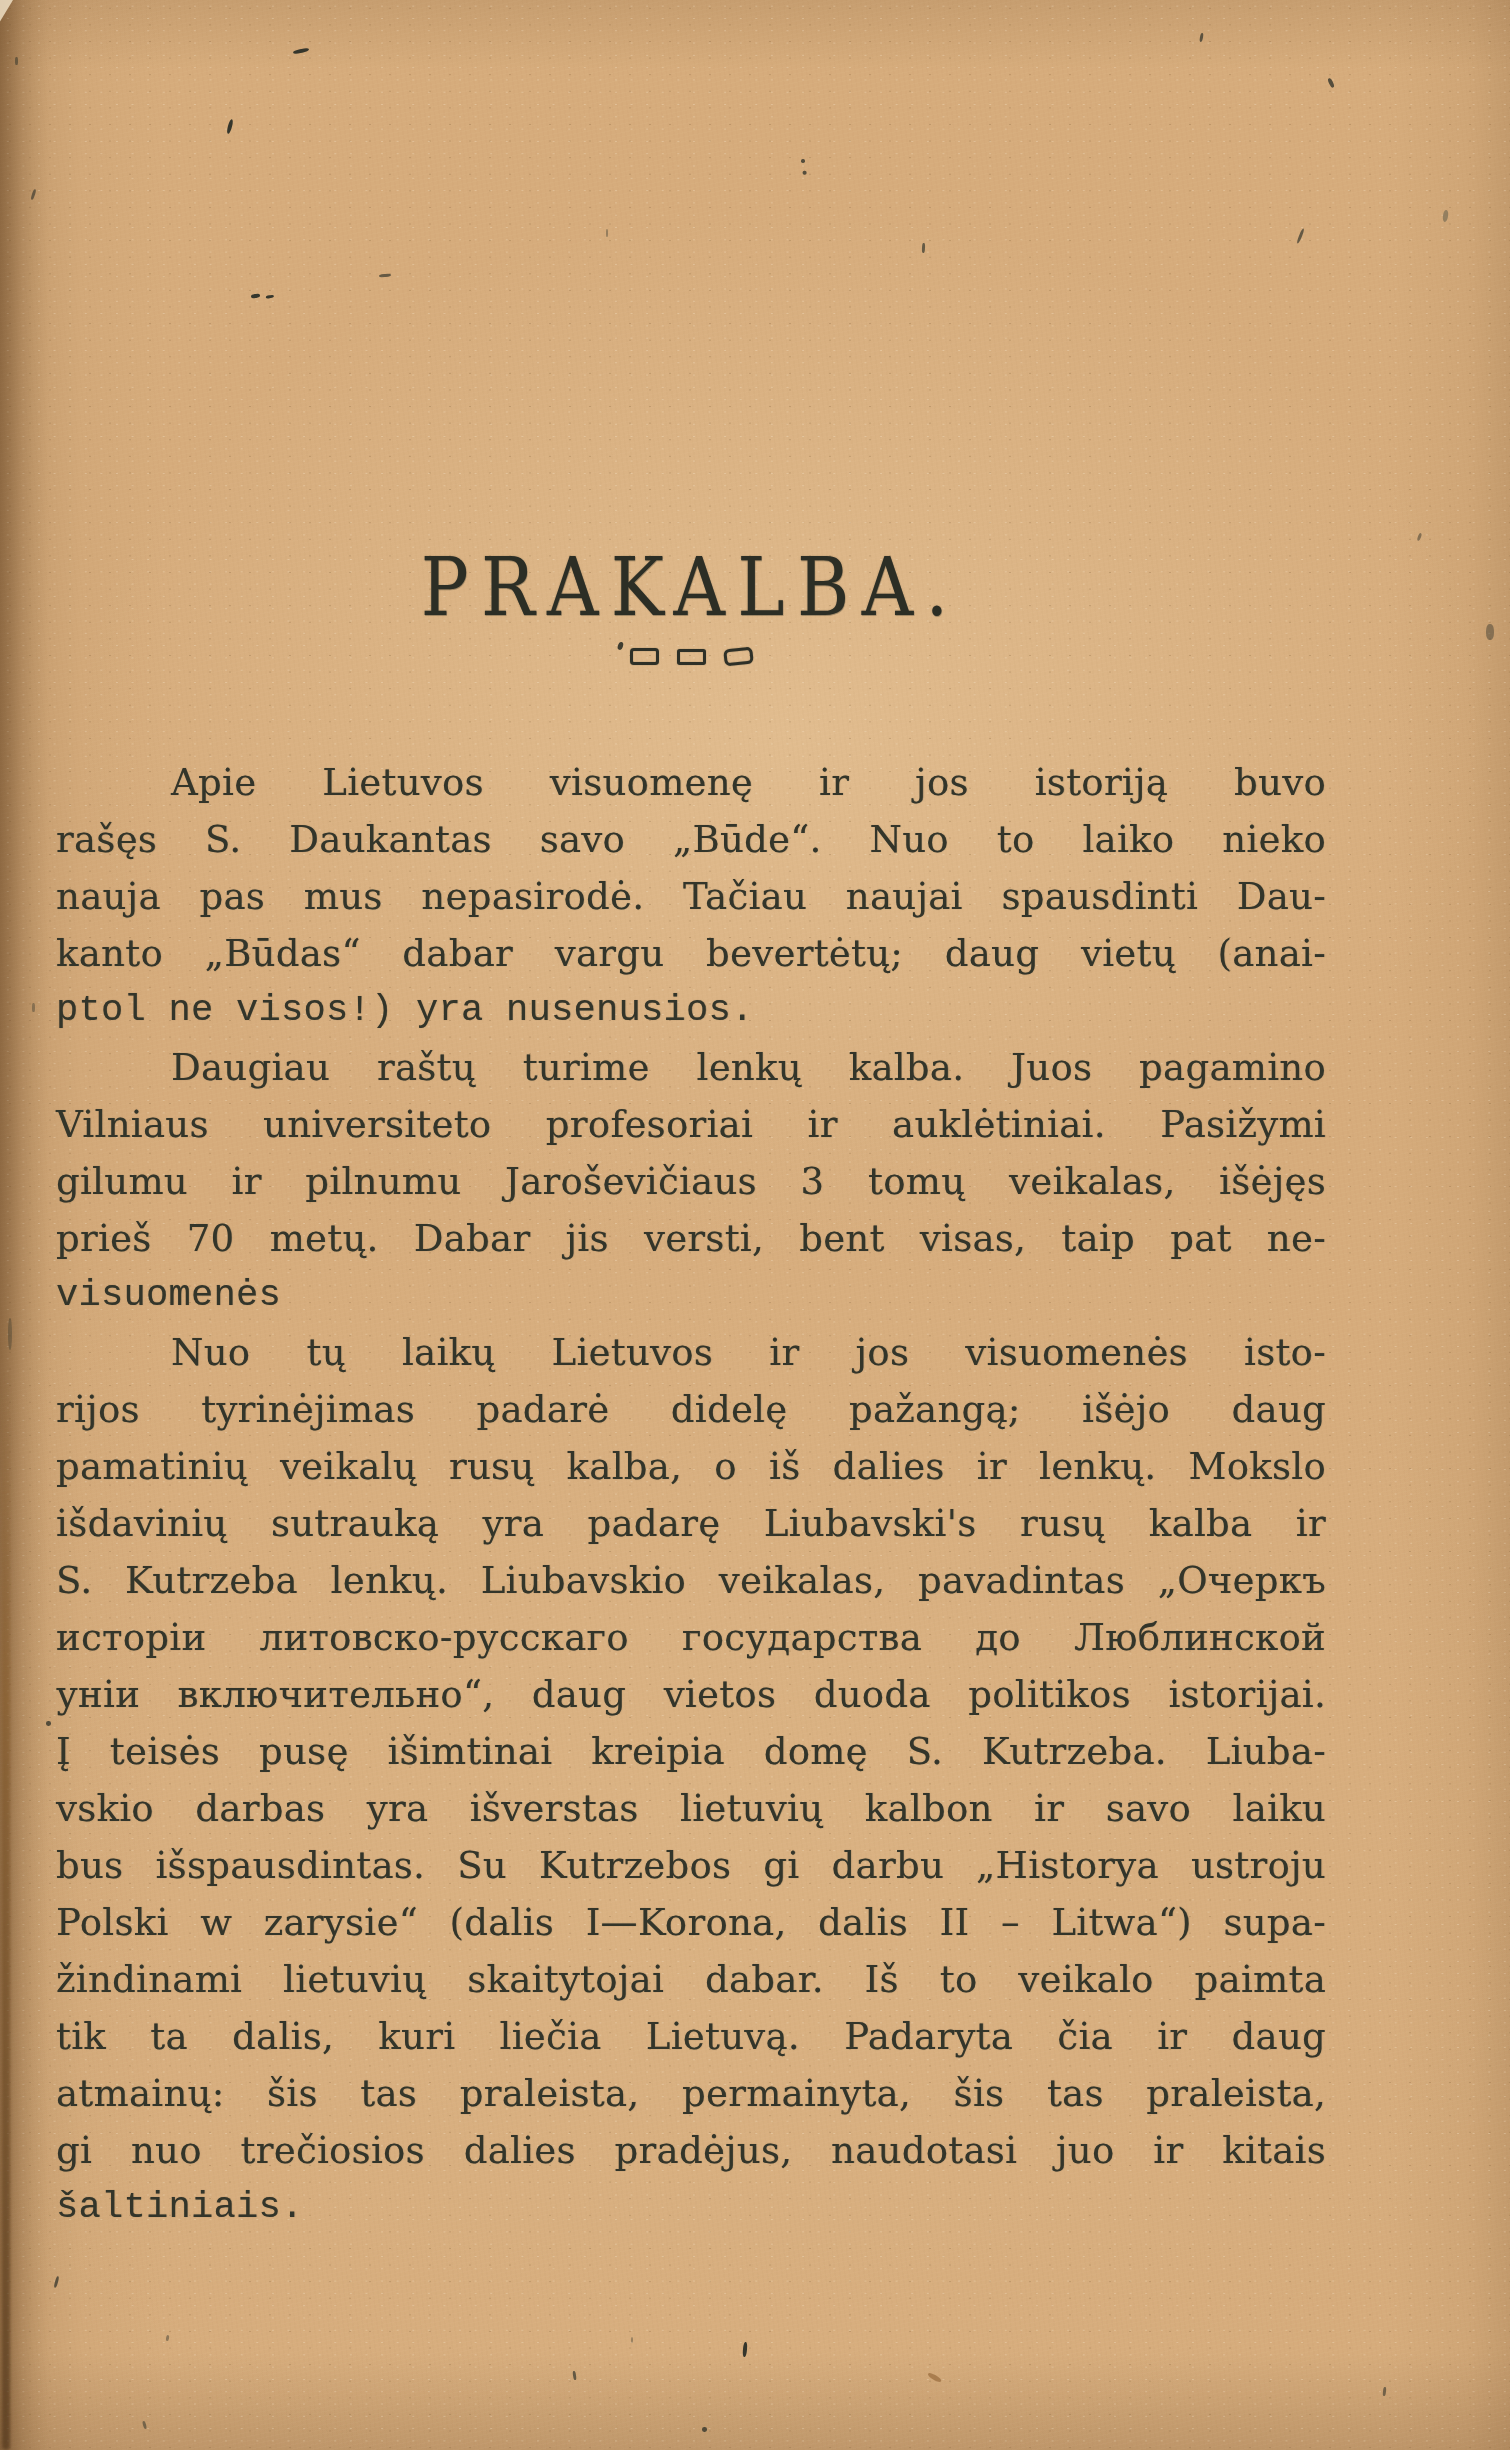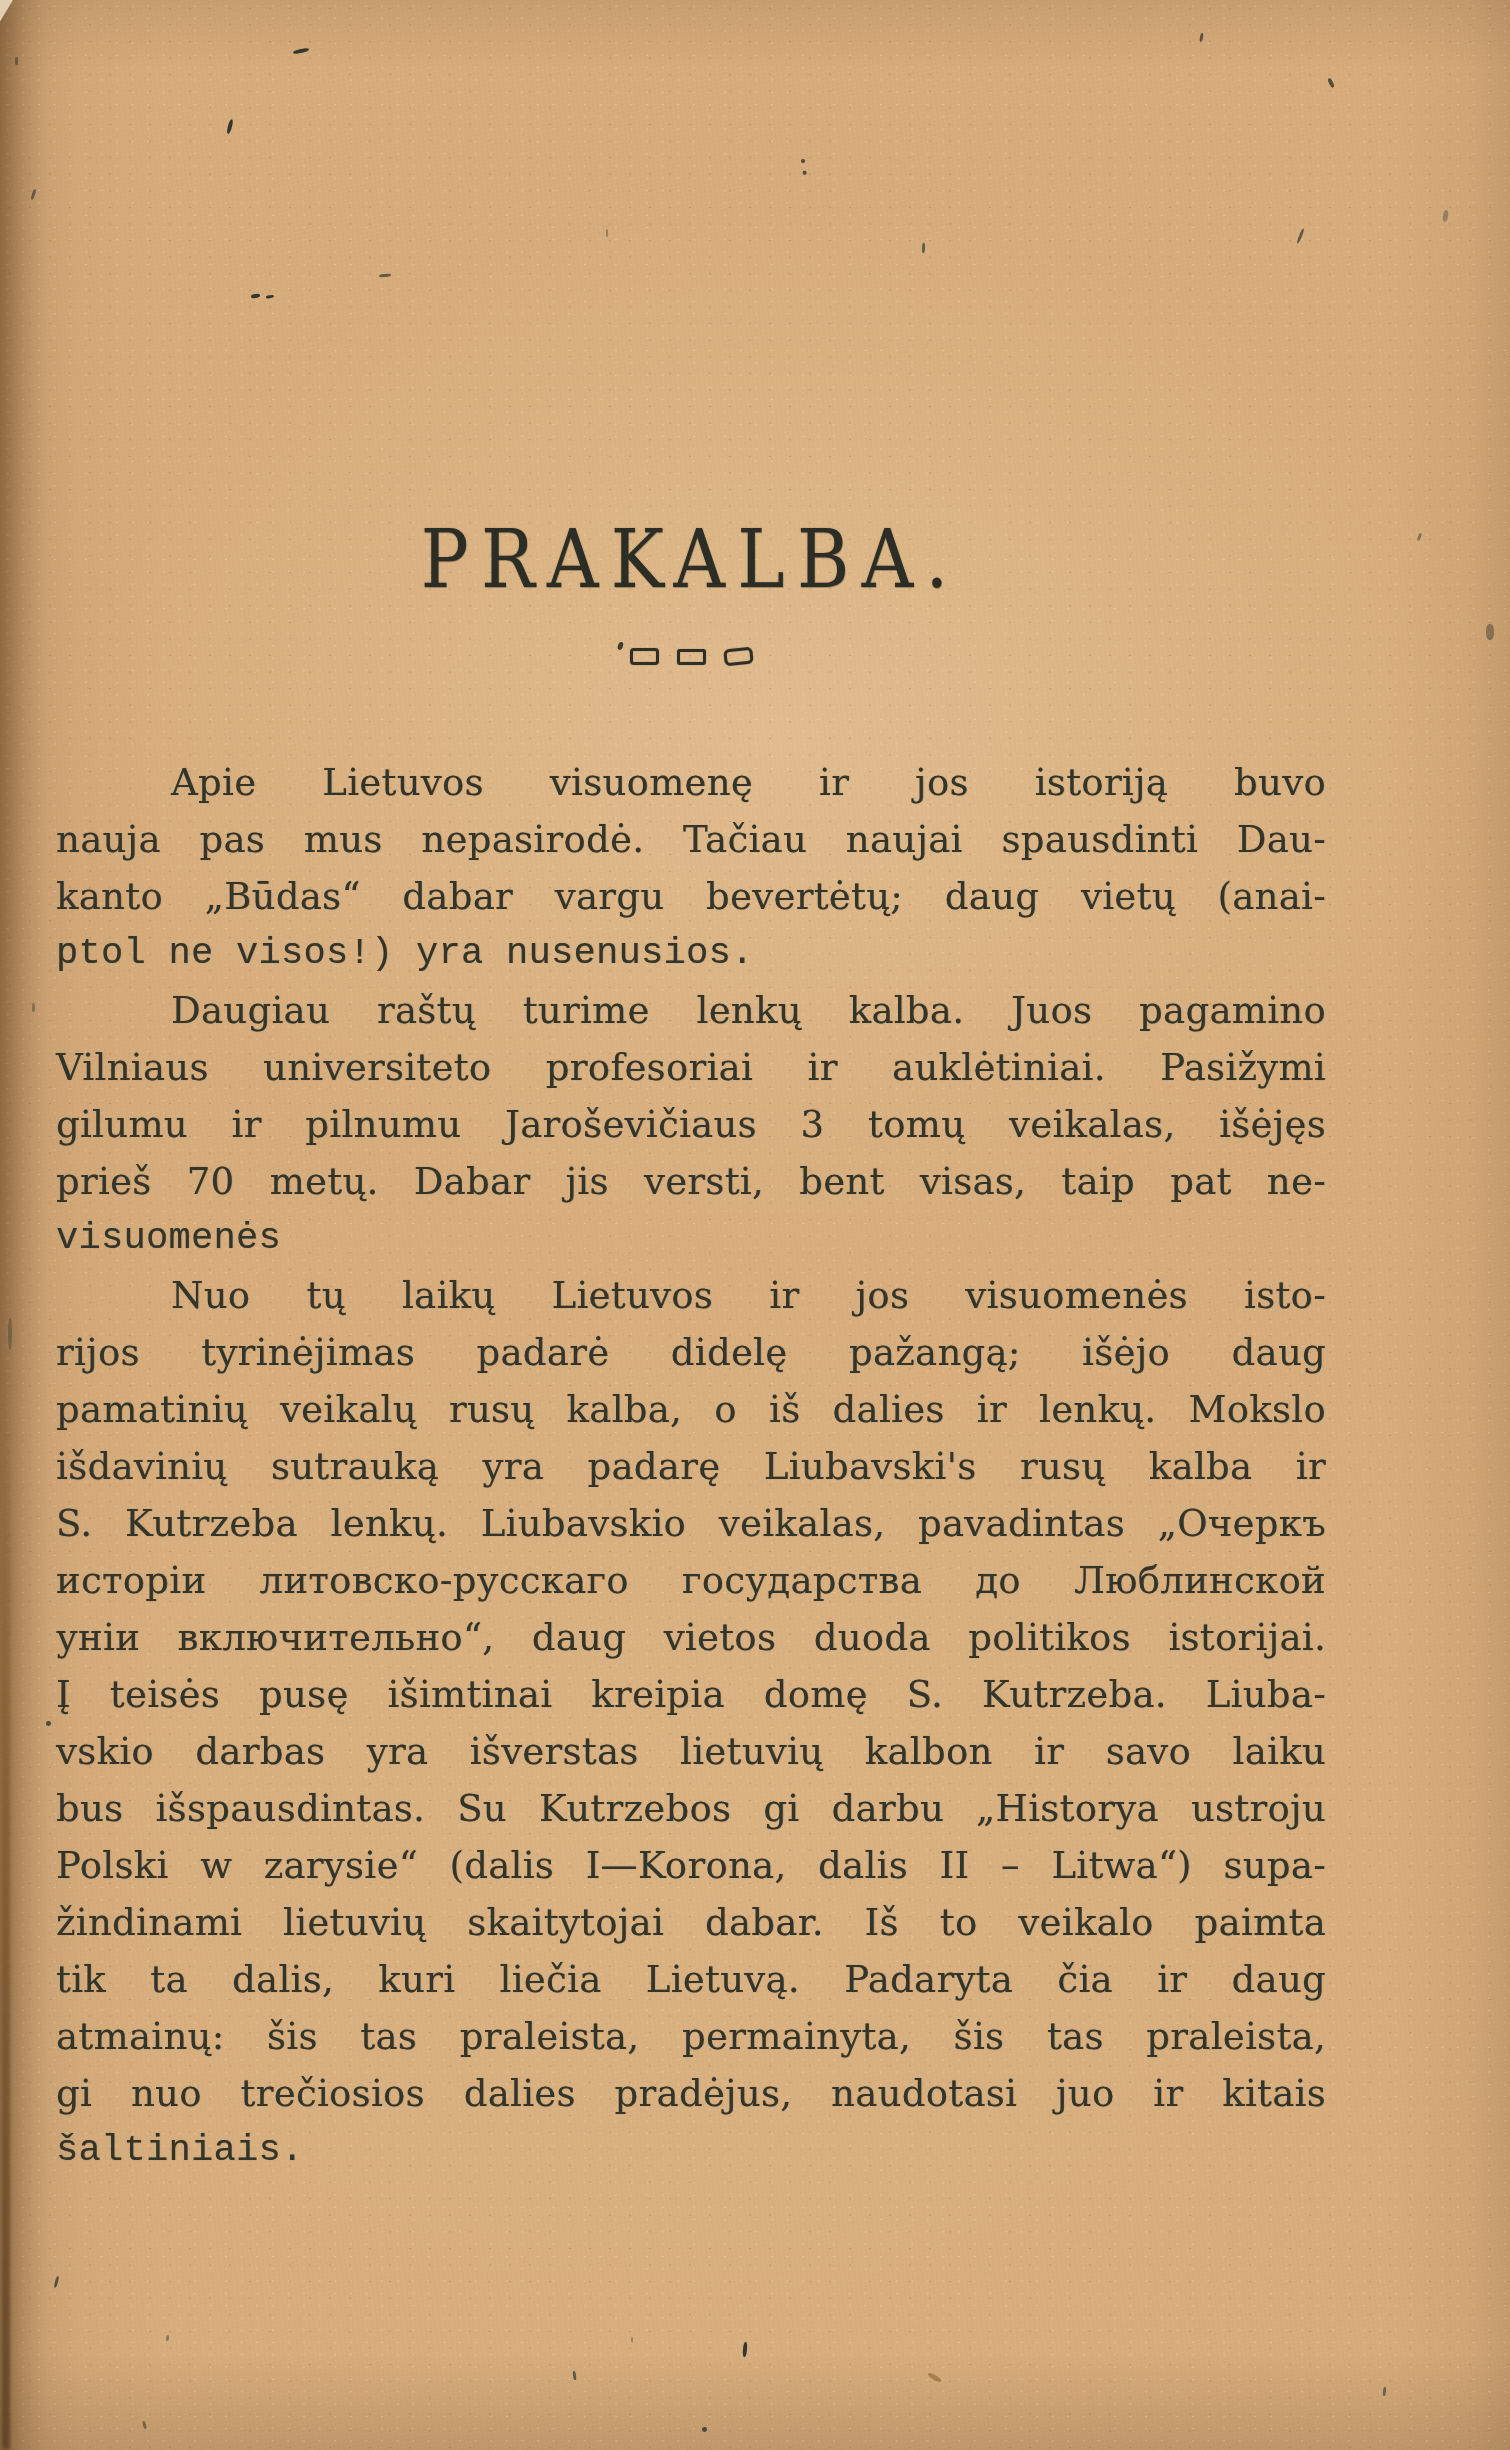--- a/index.html
+++ b/index.html
@@ -30,21 +30,21 @@
     background-size: 15.6px 12.3px, 20px 16.6px, auto, auto;
     opacity:.5;
   }
   .edge-left{position:absolute;left:0;top:0;bottom:0;width:49px;pointer-events:none;
     background:linear-gradient(to right, rgba(92,60,28,.40), rgba(118,84,48,.20) 45%, rgba(130,95,55,0));}
   .edge-left-streak{position:absolute;left:2.1px;top:56%;width:7.5px;height:44%;pointer-events:none;
     background:linear-gradient(to bottom, rgba(0,0,0,0), rgba(130,88,40,.55) 30%, rgba(74,48,22,.62));
     border-radius:4.3px;filter:blur(1.6px);}
   .corner-chip{position:absolute;left:0;top:0;width:13px;height:21.5px;background:#efdfc4;
     clip-path:polygon(0 0,100% 0,0 100%);opacity:.85;}
-  .title-row{position:absolute;left:56px;top:519px;width:1270px;text-align:center;}
+  .title-row{position:absolute;left:56px;top:547px;width:1270px;text-align:center;}
   .title-row h1{
     display:inline-block;margin:0;font-weight:400;
     font-size:81px;line-height:1;letter-spacing:14px;
     transform:scaleX(.88);transform-origin:50% 50%;
     color:#2c2e25;
     text-shadow:0 0 1.6px rgba(44,46,37,.38), 0.5px 0.5px 0.5px rgba(44,46,37,.28);
   }
   .ornament{position:absolute;left:56px;top:648px;width:1270px;
     display:flex;justify-content:center;align-items:flex-start;gap:18px;}
   .ornament .sq{display:block;box-sizing:border-box;width:29px;height:17px;
@@ -111,20 +111,21 @@
     <span class="orn-dot"></span>
 
   <span class="sq sq1"></span>
       <span class="sq sq2"></span>
       <span class="sq sq3"></span>
     </div>
 
   <main class="body-text">
       <div class="paragraph">
         <div class="line indent"><span>Apie Lietuvos visuomenę ir jos istoriją buvo</span></div>
+        <div class="line"><span>rašęs S. Daukantas savo „Būde“. Nuo to laiko nieko</span></div>
         <div class="line"><span>nauja pas mus nepasirodė. Tačiau naujai spausdinti Dau-</span></div>
         <div class="line"><span>kanto „Būdas“ dabar vargu bevertėtų; daug vietų (anai-</span></div>
         <div class="line lastline"><span>ptol ne visos!) yra nusenusios.</span></div>
       </div>
       <div class="paragraph">
         <div class="line indent"><span>Daugiau raštų turime lenkų kalba. Juos pagamino</span></div>
         <div class="line"><span>Vilniaus universiteto profesoriai ir auklėtiniai. Pasižymi</span></div>
         <div class="line"><span>gilumu ir pilnumu </span><span class="it">Jaroševičiaus</span><span> 3 tomų veikalas, išėjęs</span></div>
         <div class="line"><span>prieš 70 metų. Dabar jis versti, bent visas, taip pat ne-</span></div>
         <div class="line lastline"><span>visuomenės</span></div>

